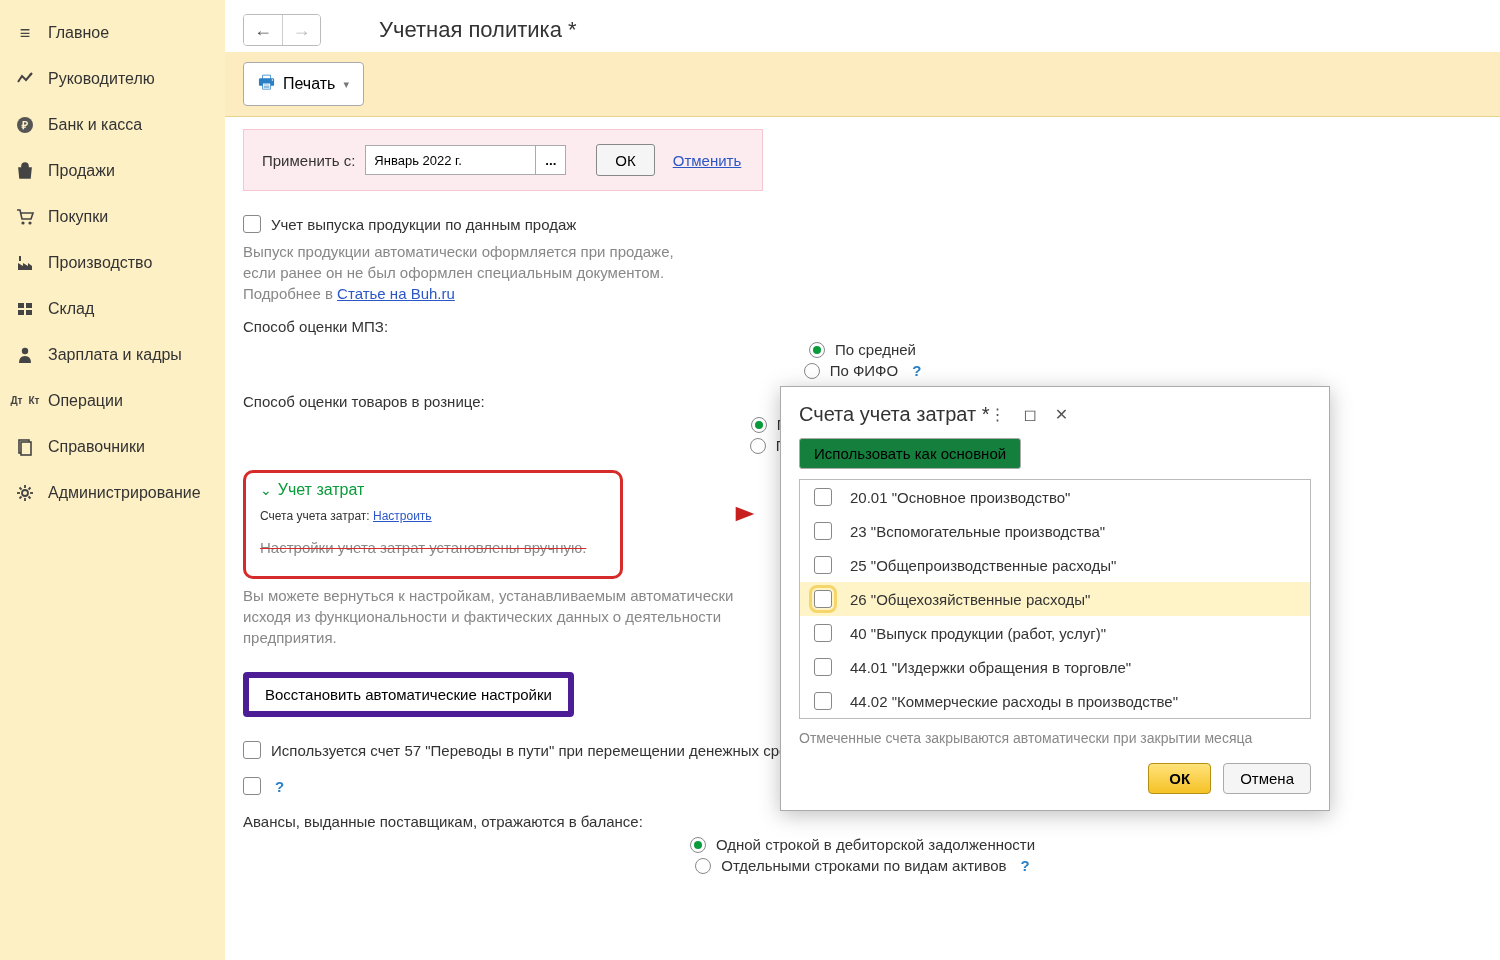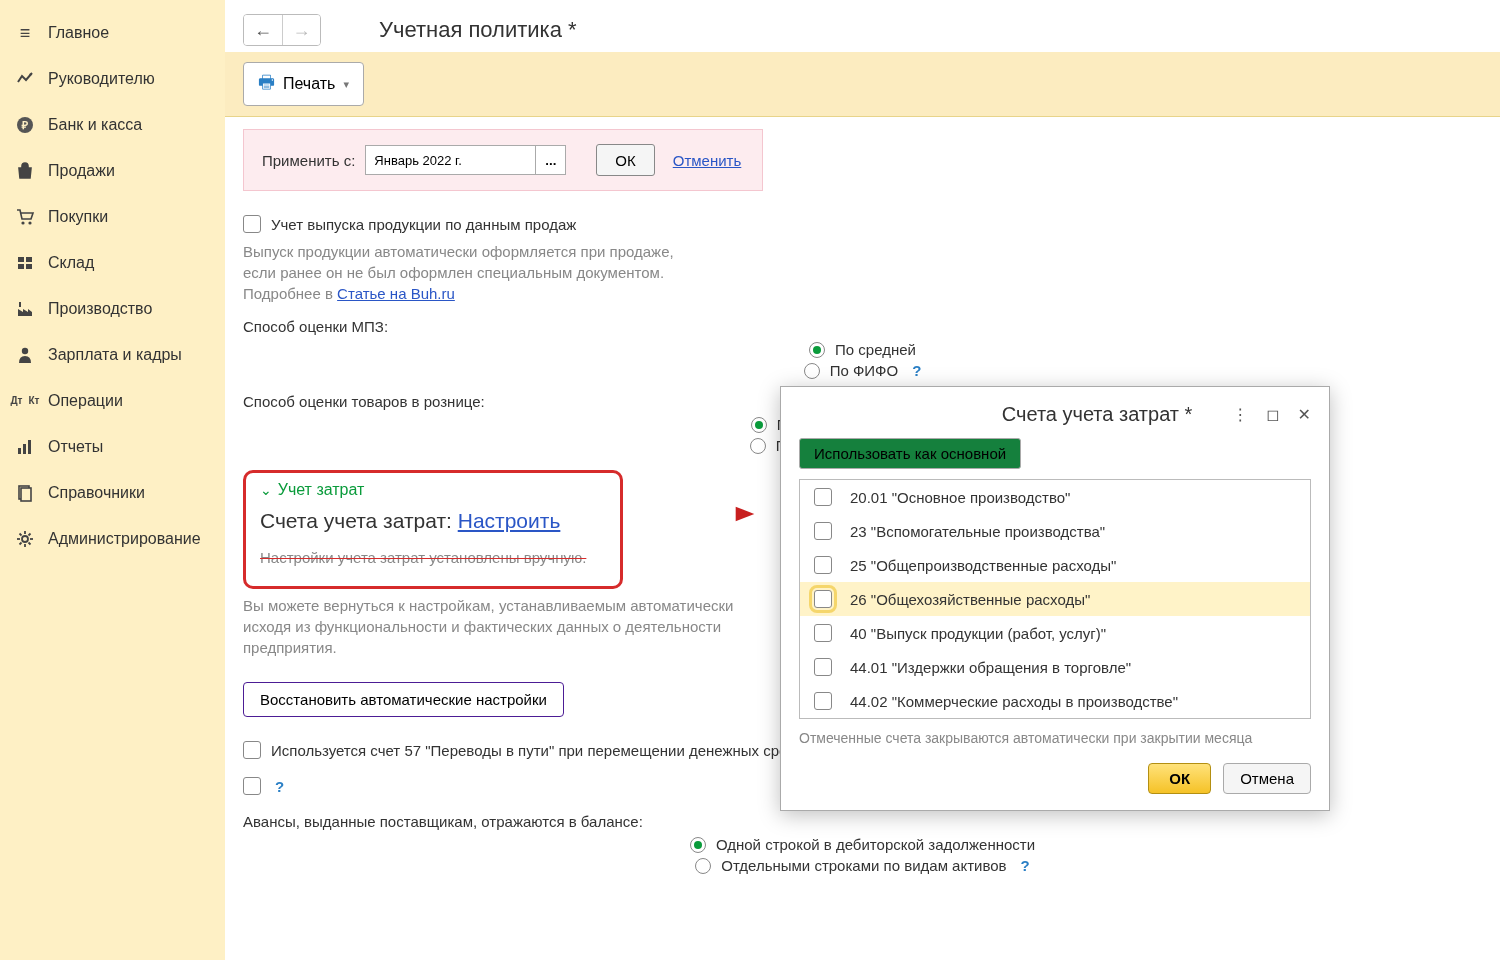--- a/index.html
+++ b/index.html
@@ -30,26 +30,26 @@
 .gray-text { color: #888; font-size:15px; line-height:1.4; margin: 2px 0 12px 0; }
 .link { color:#2a56c6; text-decoration:underline; cursor:pointer; }
 .section-label { font-size:15px; color:#333; margin-top: 14px; margin-bottom: 6px; }
 .radio-row { display:flex; align-items:center; gap:10px; margin: 4px 0 4px 0; justify-content: center; }
 .radio { width:16px; height:16px; border:1px solid #888; border-radius:50%; display:inline-flex; align-items:center; justify-content:center; cursor:pointer; background:#fff; }
 .radio.checked::after { content:''; width:8px; height:8px; background:#0a9b3b; border-radius:50%; display:block; }
 .help-icon { color:#2a7fc5; font-weight:bold; cursor:pointer; margin-left:4px; }
 .highlight-box { border: 3px solid #d62b2b; border-radius: 10px; padding: 8px 14px 20px 14px; margin-top: 16px; width: 380px; position:relative; }
 .section-header { color: #0a9b3b; font-size:16px; display:flex; align-items:center; gap:6px; cursor:pointer; }
 .chev { font-size:14px; color:#0a9b3b; }
-.cost-row { margin-top: 10px; font-size:21px; }
+.cost-row { margin-top: 10px; font-size:12px; }
 .cost-note { color:#888; margin-top:16px; font-size:15px; }
-.restore-btn { margin-top:12px; border:1px solid #4c1d95; background:#fff; padding:8px 16px; border-radius:4px; cursor:pointer; font-size:15px; }
+.restore-btn { margin-top:12px; border:6px solid #4c1d95; background:#fff; padding:8px 16px; border-radius:4px; cursor:pointer; font-size:15px; }
 .arrow { position:absolute; left: 614px; top: 504px; width: 170px; height: 20px; pointer-events:none; }
 .dialog { position:absolute; left:780px; top:386px; width:550px; background:#fff; border:1px solid #aaa; box-shadow: 0 4px 20px rgba(0,0,0,0.25); padding: 16px 18px; }
-.dialog-header { display:flex; align-items:center; justify-content:flex-end; margin-bottom: 12px; gap: 40px; }
+.dialog-header { display:flex; align-items:center; justify-content:flex-start; margin-bottom: 12px; }
 .dialog-title { font-size:20px; }
 .dialog-controls { display:flex; gap:18px; font-size:16px; color:#555; }
 .dialog-controls span { cursor:pointer; }
 .use-main-btn { border:1px solid #aaa; background:#15803d; padding:6px 14px; border-radius:3px; cursor:pointer; font-size:15px; margin-bottom:10px; }
 .accounts-box { border:1px solid #bbb; }
 .account-row { display:flex; align-items:center; gap:18px; padding:8px 14px; cursor:pointer; }
 .account-row.selected { background:#fff3c8; }
 .account-row.selected .checkbox { outline: 3px solid #f5d66b; outline-offset: 2px; }
 .dialog-note { color:#888; font-size:14px; line-height:1.4; margin-top:10px; }
 .dialog-footer { display:flex; justify-content:flex-end; gap:12px; margin-top:14px; }
@@ -97,62 +97,52 @@
           <path d="M2 2 h3 l2 9 h9 l2-6 h-12" stroke="#444" stroke-width="1.6" fill="none"></path>
           <circle cx="8" cy="15" r="1.6" fill="#444"></circle>
           <circle cx="15" cy="15" r="1.6" fill="#444"></circle>
         </svg>
       </span>
       <span class="sidebar-item-label">Покупки</span>
     </div>
   <div class="sidebar-item">
       <span class="icon">
         <svg width="18" height="18" viewBox="0 0 18 18">
+          <path d="M2 16 v-7 l5 3 v-3 l5 3 v-3 l4 3 v4 z" fill="#444"></path>
+          <rect x="3" y="2" width="2" height="5" fill="#444"></rect>
+        </svg>
+      </span>
+      <span class="sidebar-item-label">Производство</span>
+    </div>
+  <div class="sidebar-item">
+      <span class="icon">
+        <svg width="18" height="18" viewBox="0 0 18 18">
           <rect x="2" y="3" width="6" height="5" fill="#444"></rect>
           <rect x="10" y="3" width="6" height="5" fill="#444"></rect>
           <rect x="2" y="10" width="6" height="5" fill="#444"></rect>
           <rect x="10" y="10" width="6" height="5" fill="#444"></rect>
         </svg>
       </span>
       <span class="sidebar-item-label">Склад</span>
     </div>
   <div class="sidebar-item">
       <span class="icon">
-        <svg width="18" height="18" viewBox="0 0 18 18">
-          <path d="M2 16 v-7 l5 3 v-3 l5 3 v-3 l4 3 v4 z" fill="#444"></path>
-          <rect x="3" y="2" width="2" height="5" fill="#444"></rect>
-        </svg>
-      </span>
-      <span class="sidebar-item-label">Производство</span>
-    </div>
-  <div class="sidebar-item">
-      <span class="icon">
         <svg width="16" height="18" viewBox="0 0 16 18">
           <circle cx="8" cy="5" r="3.2" fill="#444"></circle>
           <path d="M2 17 q0 -7 6 -7 q6 0 6 7 z" fill="#444"></path>
         </svg>
       </span>
       <span class="sidebar-item-label">Зарплата и кадры</span>
     </div>
   <div class="sidebar-item">
       <span class="icon" style="font-size:10px;font-weight:bold;line-height:1;color:#444;">
         <div>Дт</div>
         <div style="margin-left:6px;">Кт</div>
       </span>
       <span class="sidebar-item-label">Операции</span>
-    </div>
-  <div class="sidebar-item">
-      <span class="icon">
-        <svg width="18" height="18" viewBox="0 0 18 18">
-          <rect x="2" y="10" width="3" height="6" fill="#444"></rect>
-          <rect x="7" y="6" width="3" height="10" fill="#444"></rect>
-          <rect x="12" y="2" width="3" height="14" fill="#444"></rect>
-        </svg>
-      </span>
-      <span class="sidebar-item-label">Отчеты</span>
     </div>
   <div class="sidebar-item">
       <span class="icon">
         <svg width="18" height="18" viewBox="0 0 18 18">
           <rect x="3" y="2" width="10" height="13" fill="none" stroke="#444" stroke-width="1.6"></rect>
           <rect x="5" y="4" width="10" height="13" fill="#fef0c5" stroke="#444" stroke-width="1.6"></rect>
         </svg>
       </span>
       <span class="sidebar-item-label">Справочники</span>
     </div>

